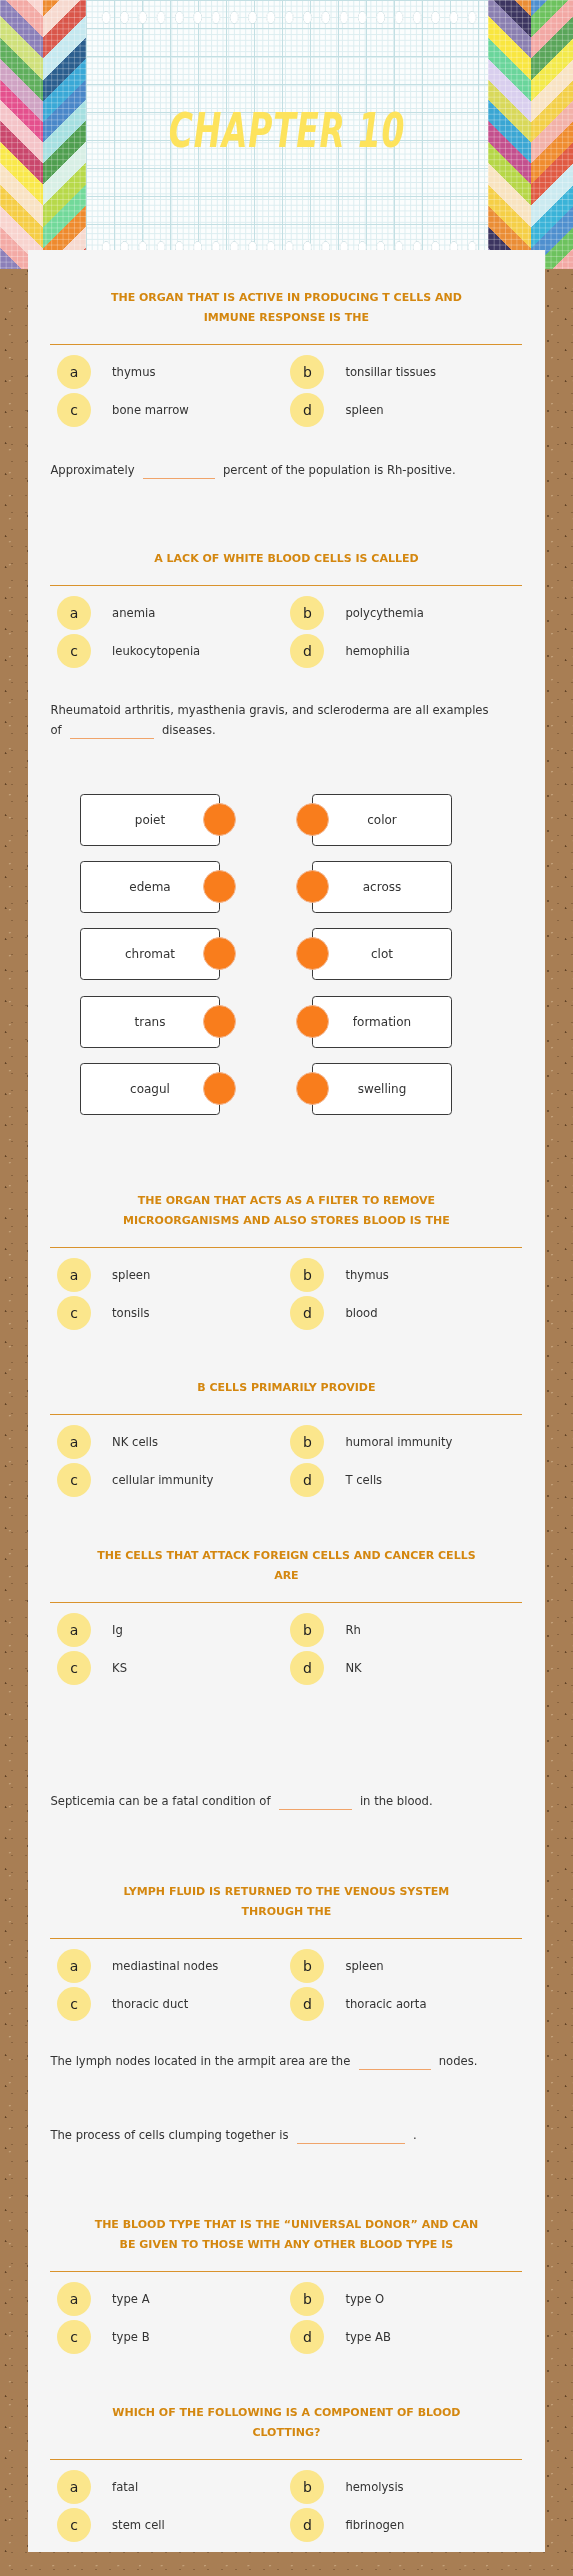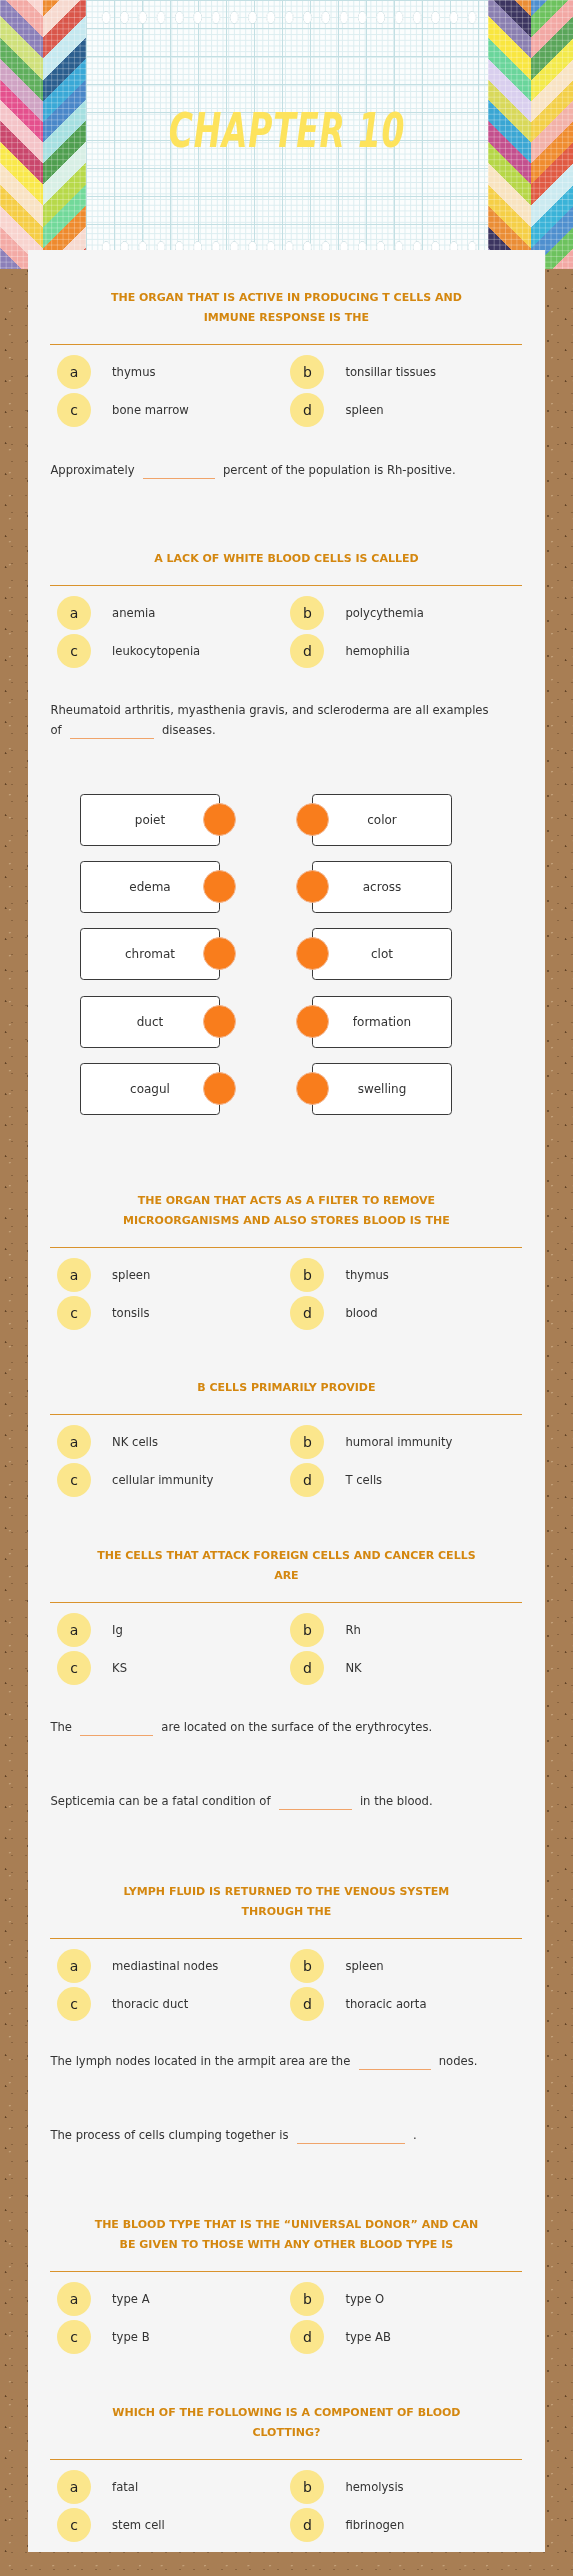--- a/index.html
+++ b/index.html
@@ -236,21 +236,21 @@
     <div class="mbox left" style="top:134px">
         <span>chromat</span>
         <span class="dot"></span>
       </div>
     <div class="mbox right" style="top:134px">
         <span class="dot"></span>
         <span>clot</span>
       </div>
 
     <div class="mbox left" style="top:202px">
-        <span>duct</span>
+        <span>trans</span>
         <span class="dot"></span>
       </div>
     <div class="mbox right" style="top:202px">
         <span class="dot"></span>
         <span>formation</span>
       </div>
 
     <div class="mbox left" style="top:269px">
         <span>coagul</span>
         <span class="dot"></span>
@@ -331,25 +331,20 @@
           <span class="circle">c</span>
           <span class="opt-text">KS</span>
         </div>
       <div class="option pd">
           <span class="circle">d</span>
           <span class="opt-text">NK</span>
         </div>
     </div>
   </section>
 
-  <div class="sec fill" style="top:1467px">
-    <span>The</span>
-    <span class="blank" style="width:73px"></span>
-    <span>are located on the surface of the erythrocytes.</span>
-  </div>
 
   <div class="sec fill" style="top:1541px">
     <span>Septicemia can be a fatal condition of</span>
     <span class="blank" style="width:73px"></span>
     <span>in the blood.</span>
   </div>
 
   <section class="sec mc" style="top:1616px">
     <h2 class="mc-title">
       <span class="line">LYMPH FLUID IS RETURNED TO THE VENOUS SYSTEM</span>

